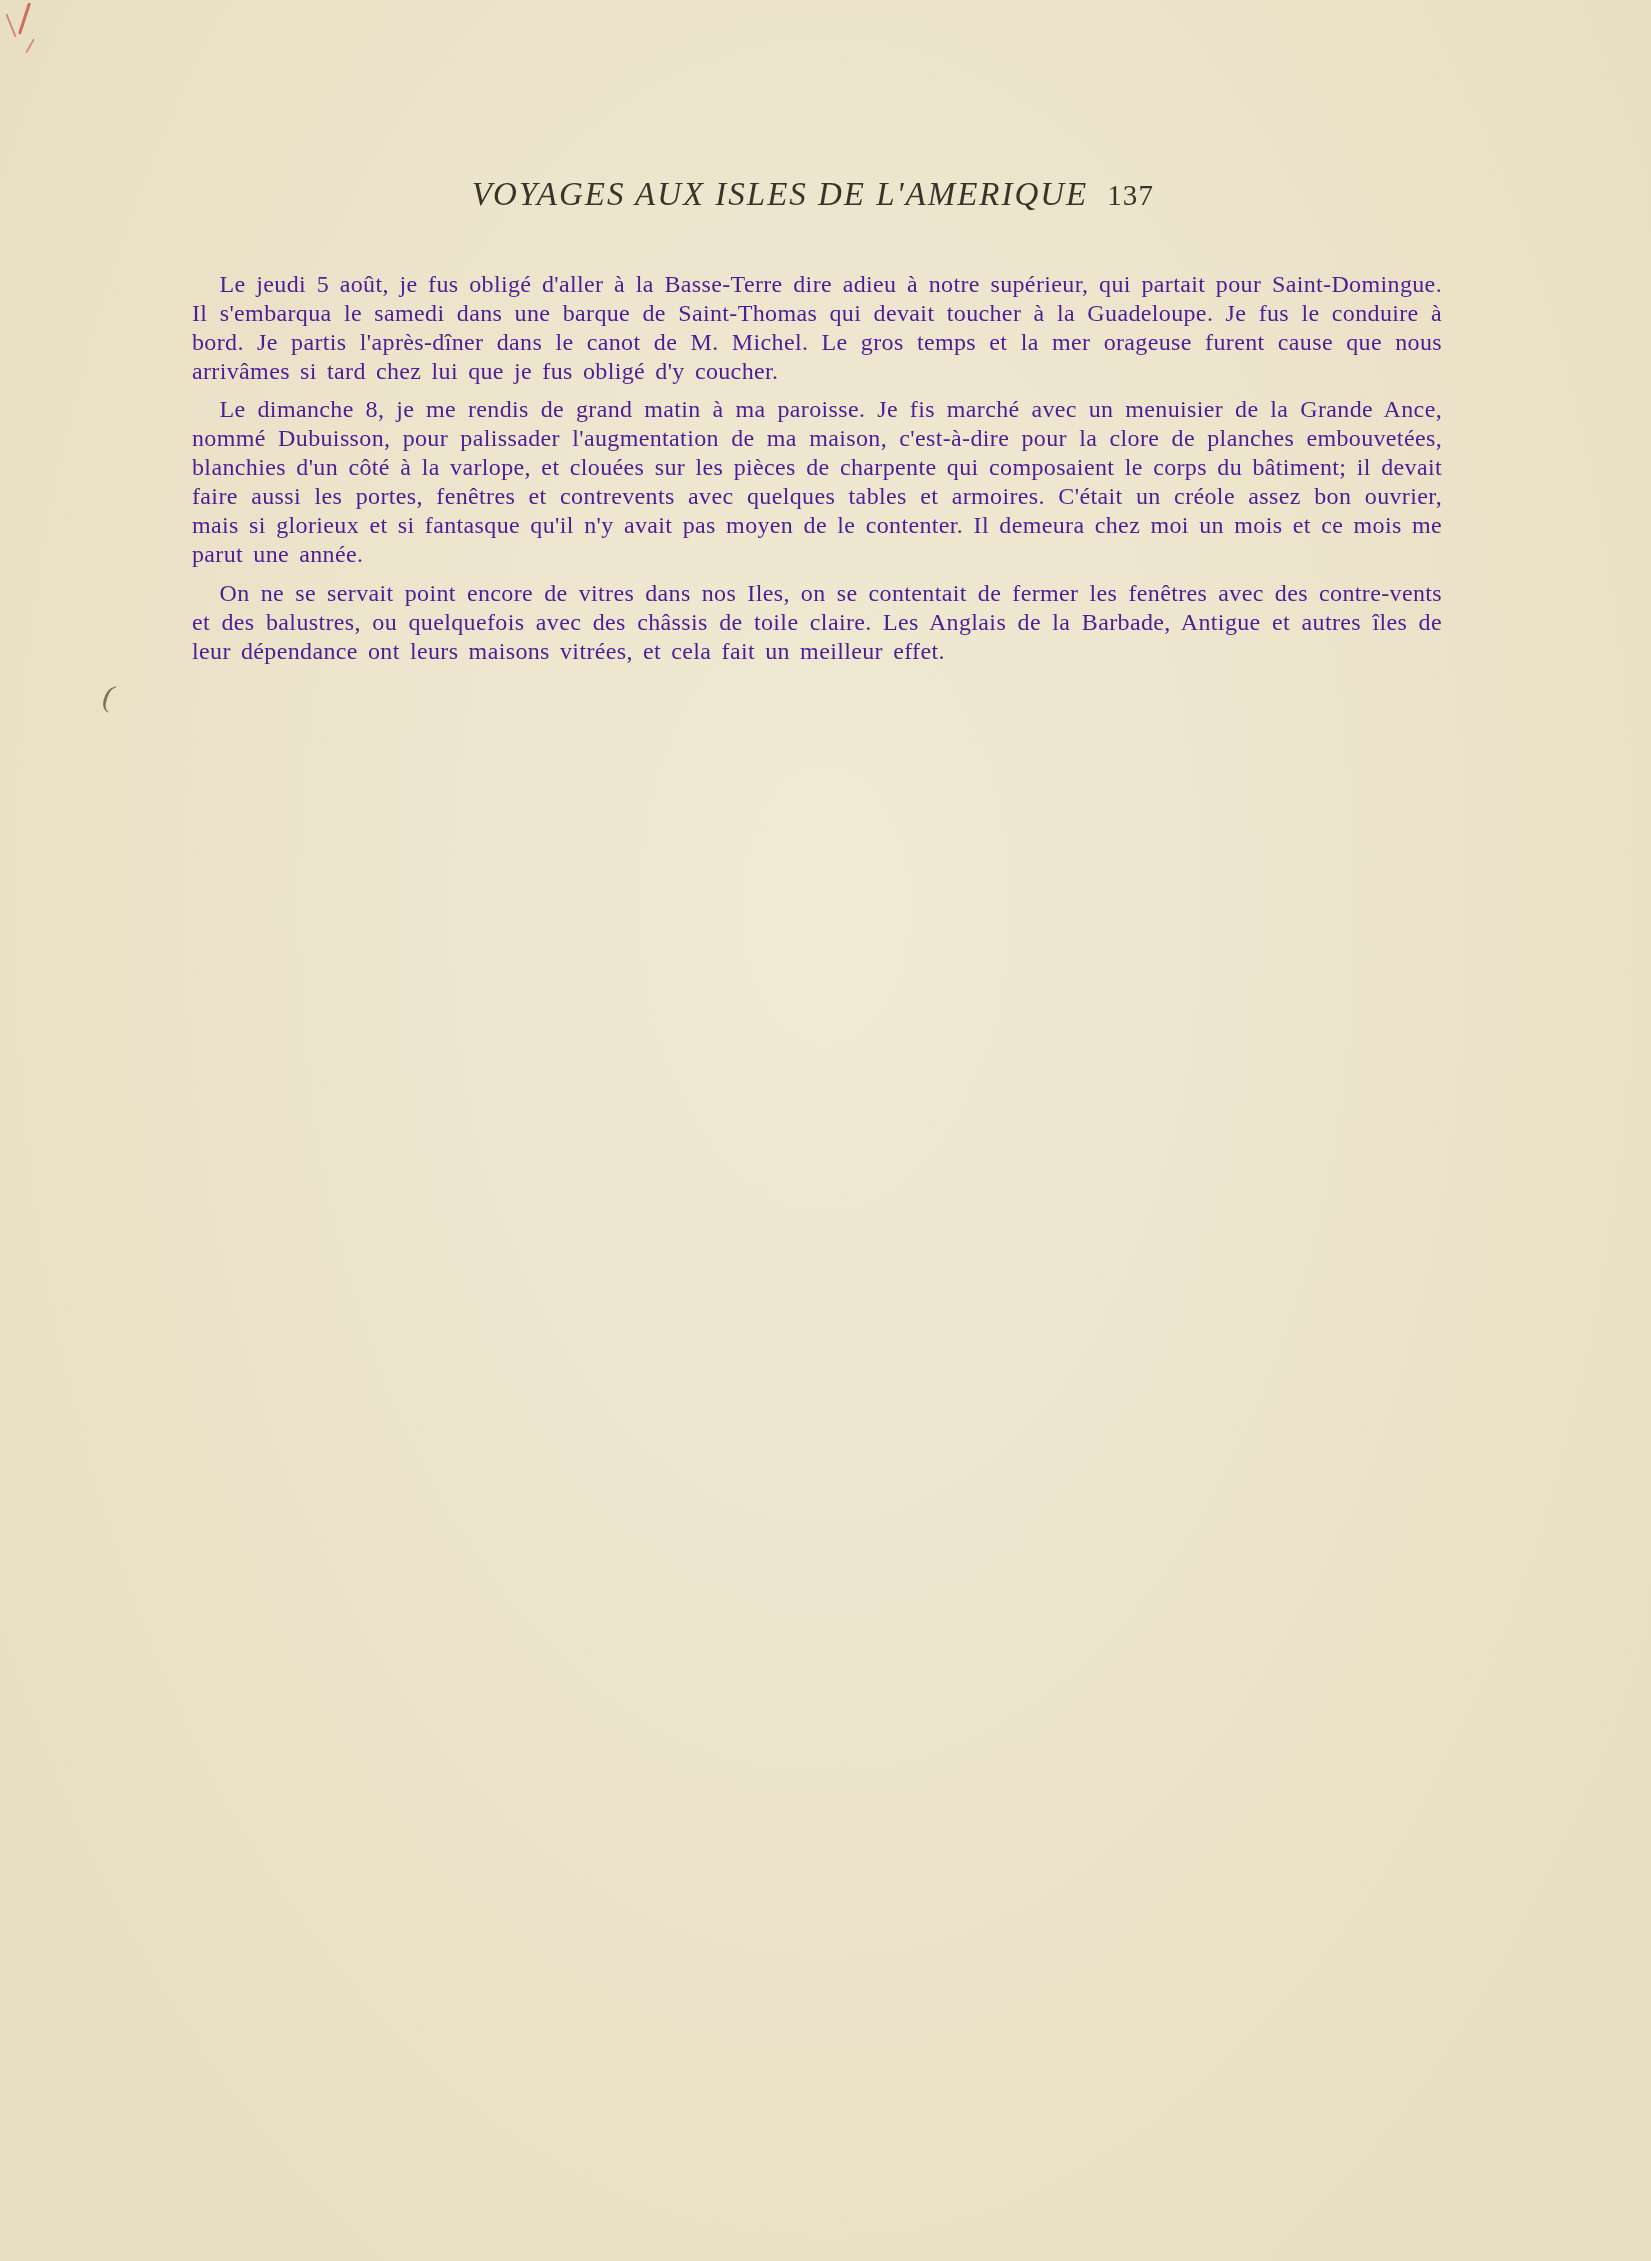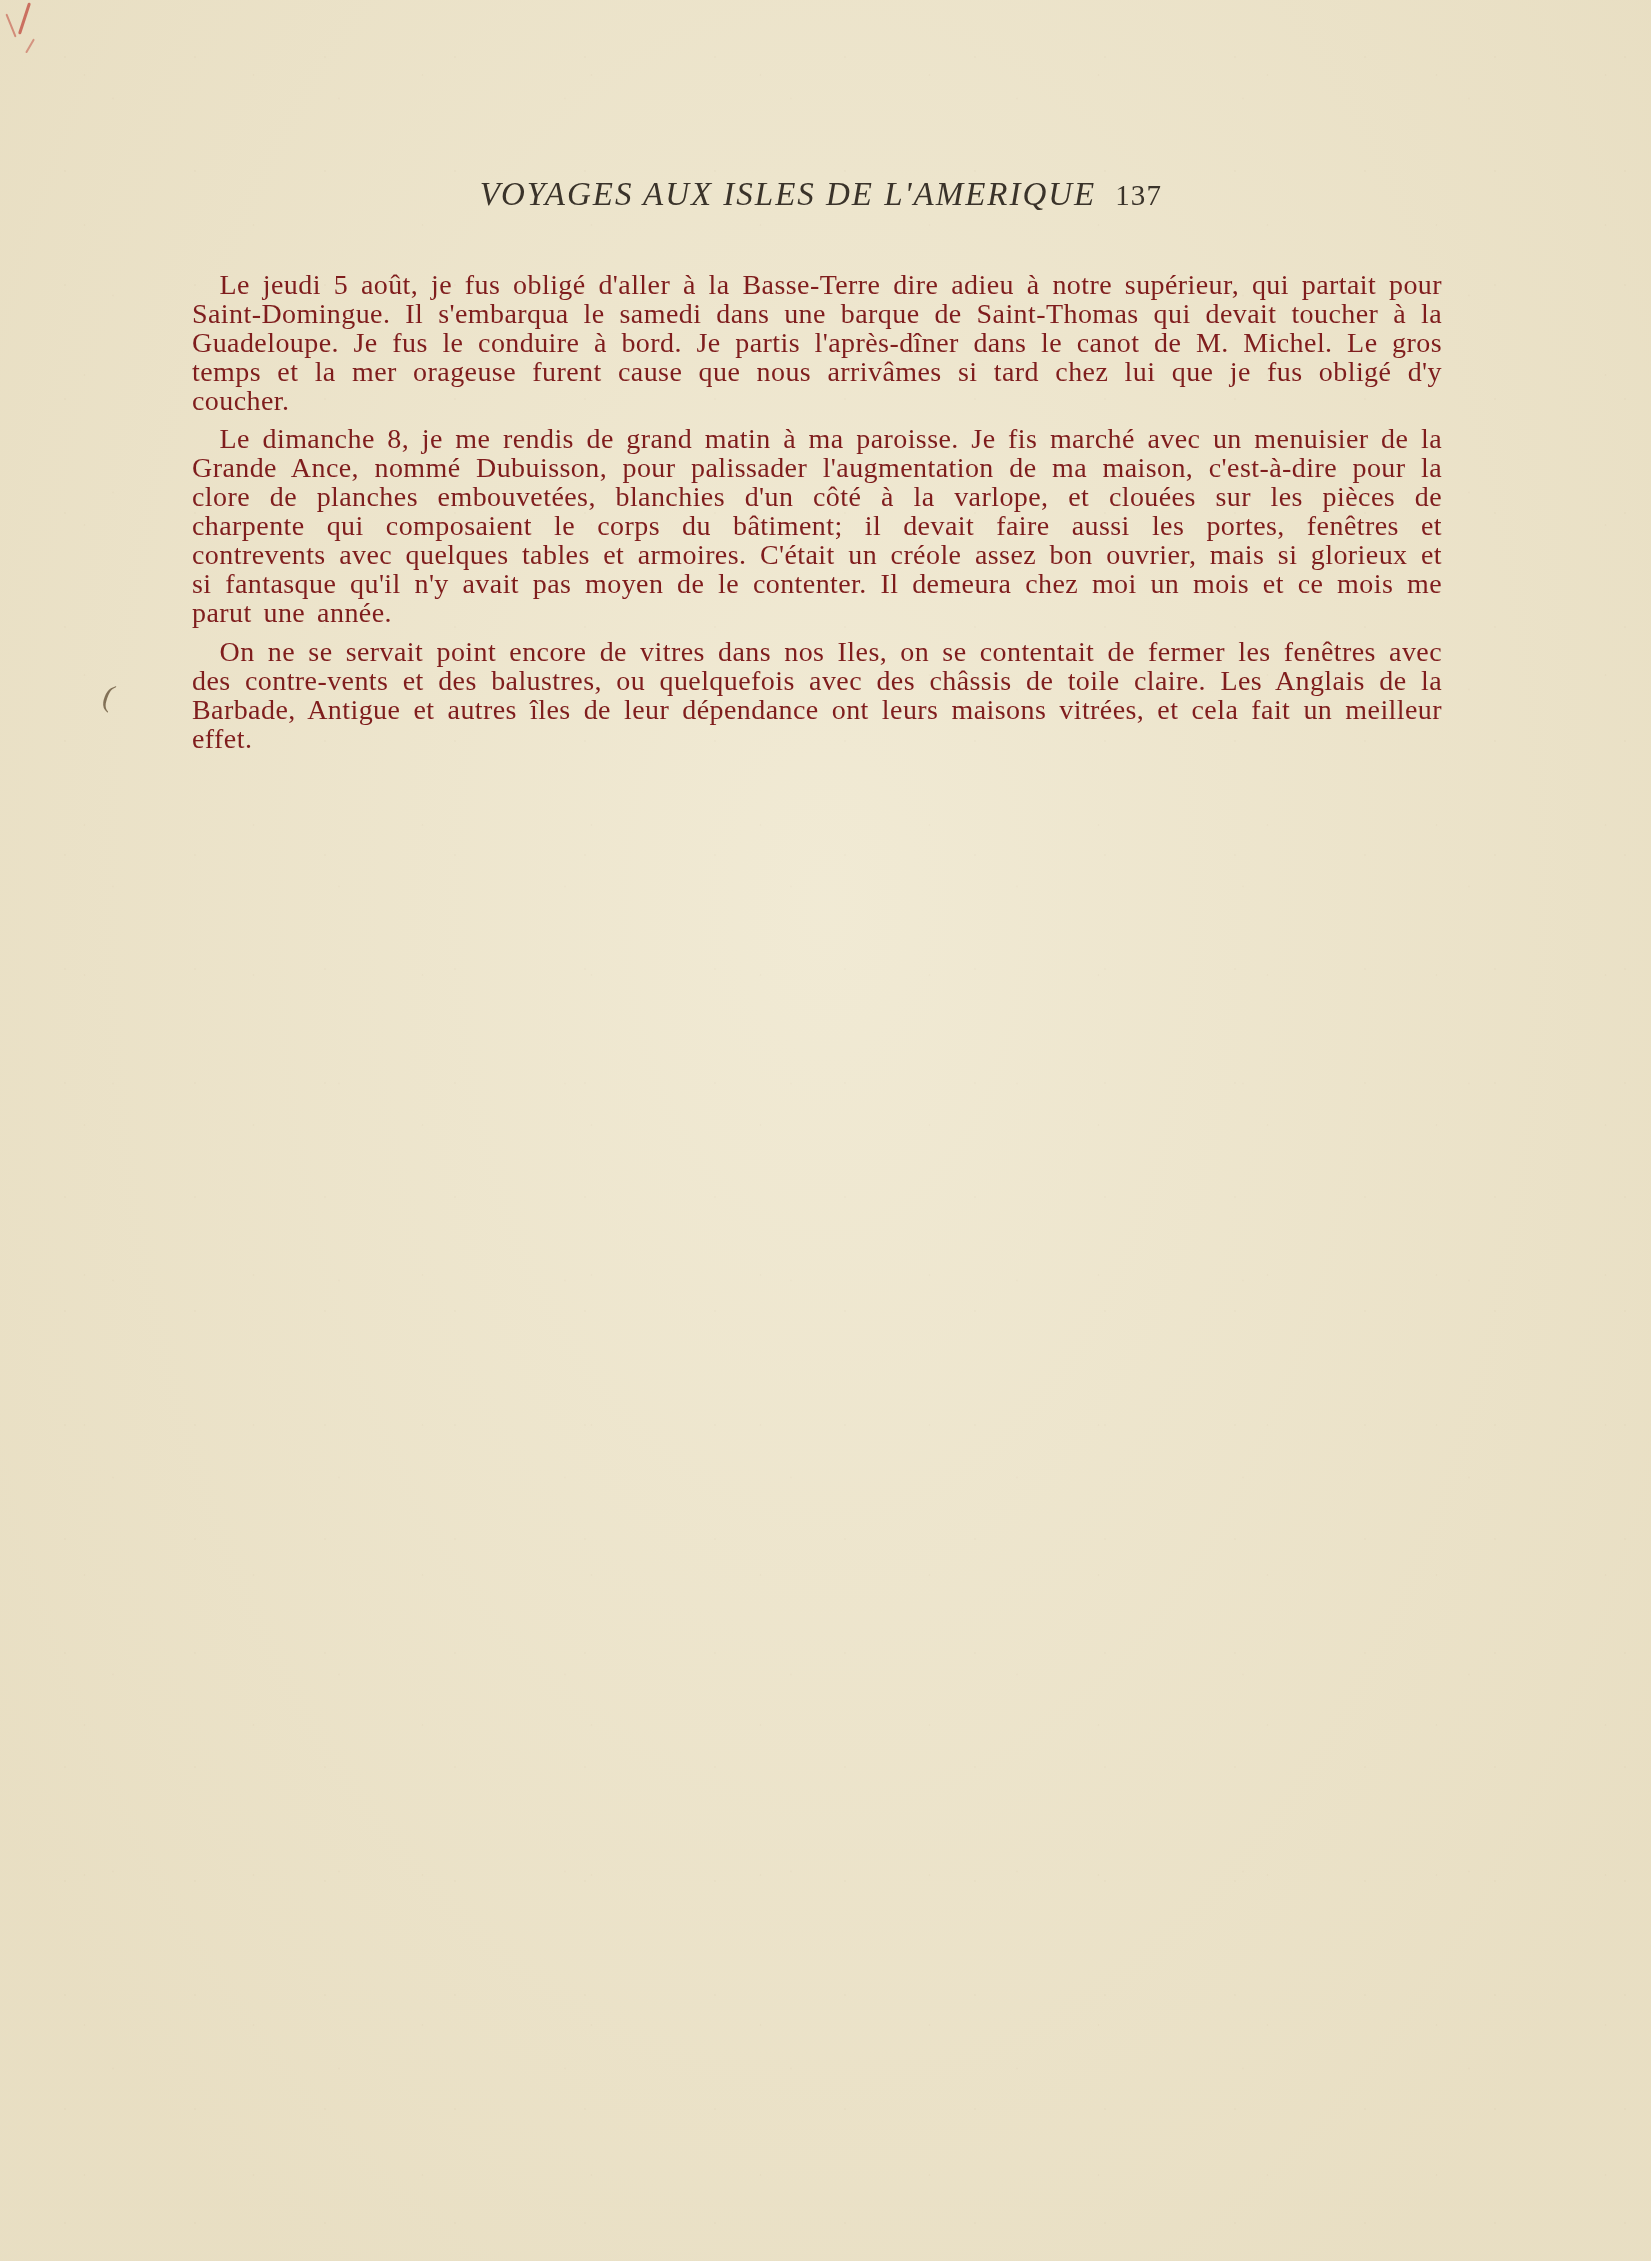--- a/index.html
+++ b/index.html
@@ -17,21 +17,21 @@
       radial-gradient(circle, rgba(150,118,70,0.05) 0.7px, transparent 1.2px),
       radial-gradient(circle, rgba(150,118,70,0.04) 0.7px, transparent 1.3px),
       radial-gradient(circle, rgba(120,95,55,0.035) 0.7px, transparent 1px);
     background-size: 100% 100%, 169px 150px, 226px 197px, 130px 114px;
     font-family: "Liberation Serif", "DejaVu Serif", serif;
     color: #36302a;
   }
 
   .page-header {
     position: absolute;
-    left: 196px;
+    left: 188px;
     top: 176px;
     width: 1250px;
     text-align: center;
     white-space: nowrap;
   }
   .running-title {
     font-style: italic;
     font-size: 33px;
     letter-spacing: 0.06em;
     color: #3a332a;
@@ -45,27 +45,27 @@
   }
 
   .text-block {
     position: absolute;
     left: 192px;
     top: 270px;
     width: 1250px;
   }
   .text-block p {
     margin: 0 0 9.4px 0;
-    font-size: 28px;
+    font-size: 24px;
     line-height: 29px;
     text-align: justify;
     text-indent: 27.6px;
     word-spacing: 0.16em;
     letter-spacing: 0.015em;
-    color: #7f1d1d;
+    color: #4c1d95;
   }
 
   
   .artifact {
     position: absolute;
     background: #c0493d;
     opacity: 0.75;
     border-radius: 1.5px;
   }
   .artifact-1 { left: 23px; top: 1.5px;  width: 2.9px; height: 33px; transform: rotate(18deg); }

